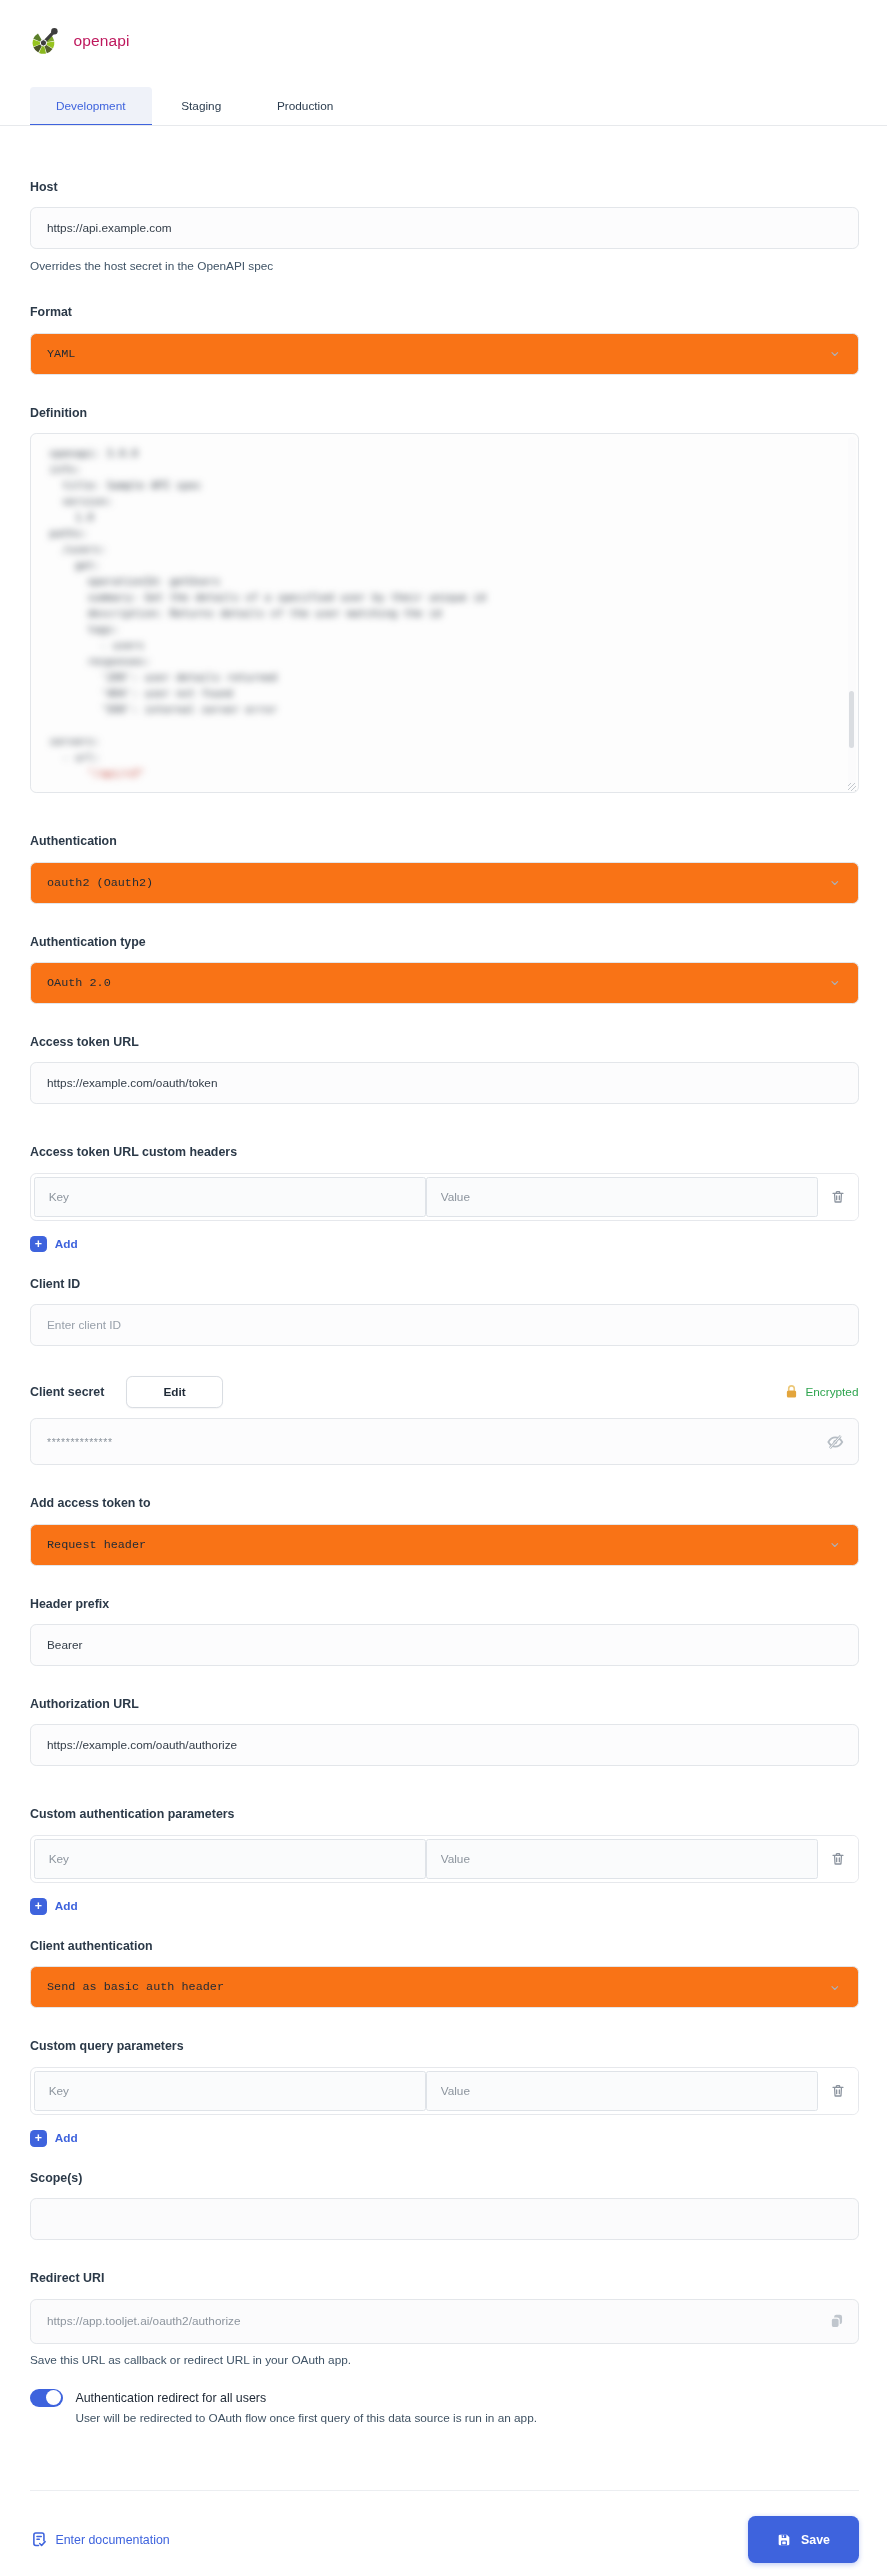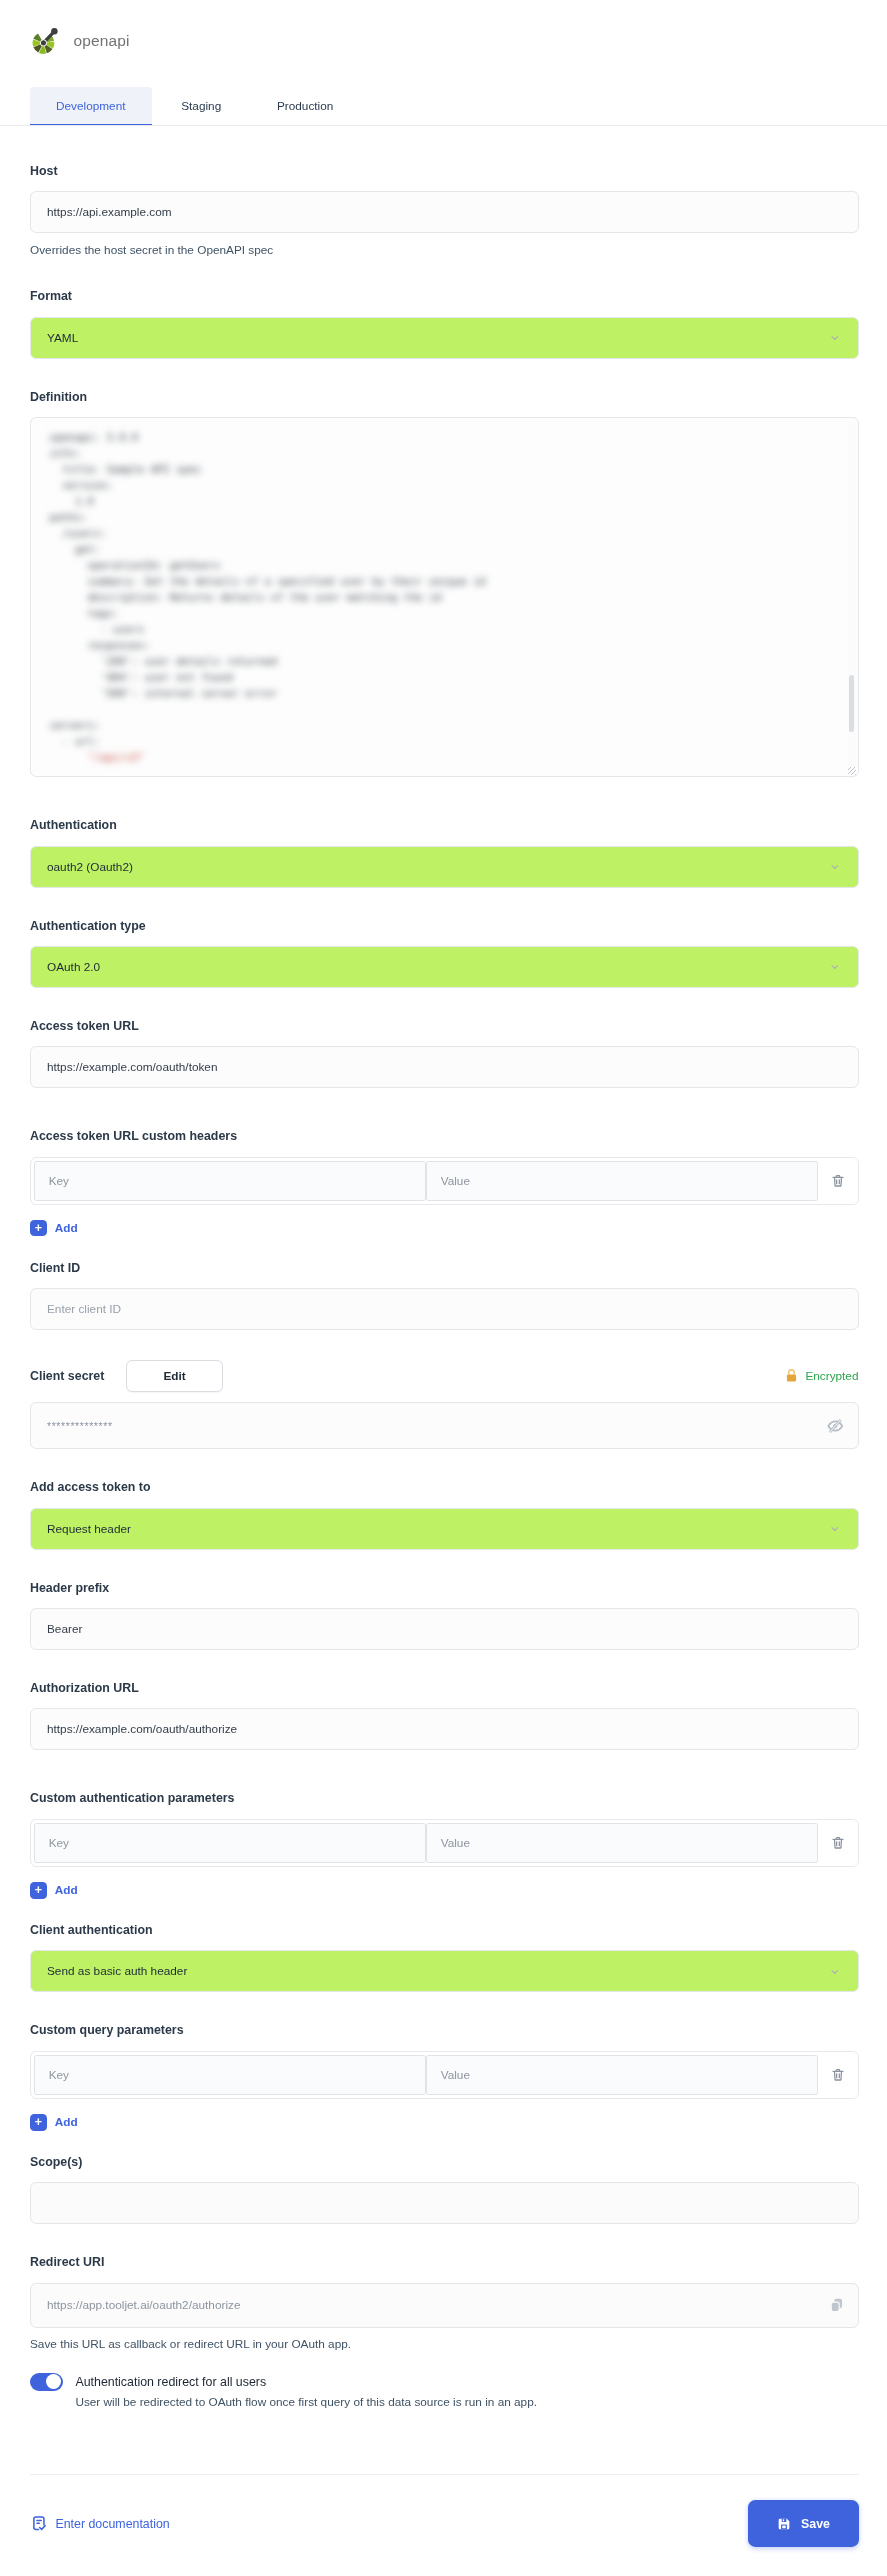--- a/index.html
+++ b/index.html
@@ -9,44 +9,44 @@
     min-height: 2576px;
     font-family: "Liberation Sans", sans-serif;
     color: #2b3948;
     overflow-x: hidden;
   }
   .container { padding: 26px 28.5px 30px 30px; }
 
   
   .header { display:flex; align-items:center; gap:13.6px; }
   .logo { width:30px; height:30px; flex:0 0 auto; }
-  .app-title { font-size:15.5px; font-weight:500; color:#737373; letter-spacing:0.1px; }
+  .app-title { font-size:15.5px; font-weight:500; color:#be185d; letter-spacing:0.1px; }
 
   
   .tabs-wrap { margin-top:31px; border-bottom:0.6px solid #e7e9ec; margin-left:-30px; margin-right:-28.5px; padding:0 28.5px 0 30px; }
   .tabs { display:flex; align-items:stretch; }
   .tab { height:38px; display:flex; align-items:center; padding:9px 26px; font-size:11.8px; color:#2b3c4e; cursor:pointer; position:relative; }
   .tab.active { color:#3e63dd; background:#eff2f9; border-radius:3.7px 3.7px 0 0; border-bottom:1.9px solid #3e63dd; }
   .tab + .tab { margin-left:3.7px; }
 
   
   .field-label { font-size:12.4px; font-weight:600; color:#2b3948; line-height:16px; }
-  .mt-xl { margin-top:37px; }
+  .mt-xl { margin-top:53px; }
   .mt-lg { margin-top:40px; }
   .mt-md { margin-top:30px; }
   .mt-sm { margin-top:23.5px; }
   .control { margin-top:12.4px; }
 
   .text-input, .select {
     width:100%; height:42px; border:0.6px solid #e3e6ea; border-radius:6.2px;
     background:#fcfcfd; padding:0 16px; font-size:11.8px; color:#333d48;
     font-family:"Liberation Sans", sans-serif; outline:none; display:block;
   }
   .text-input::placeholder { color:#98a0aa; }
-  .select { display:flex; align-items:center; justify-content:space-between; cursor:pointer; background:#bef264; }
+  .select { display:flex; align-items:center; justify-content:space-between; cursor:pointer; background:#f97316;font-family:Liberation Mono, monospace; }
   .select .sel-text { color:#1e2a36; }
   .chev { width:13.6px; height:13.6px; flex:0 0 auto; }
 
   .helper { margin-top:10px; font-size:11.8px; color:#3f5366; line-height:15px; }
 
   
   .definition-box {
     margin-top:12.4px; position:relative; height:360px;
     border:0.6px solid #e3e6ea; border-radius:6.2px; background:#fdfdfd; overflow:hidden;
   }

